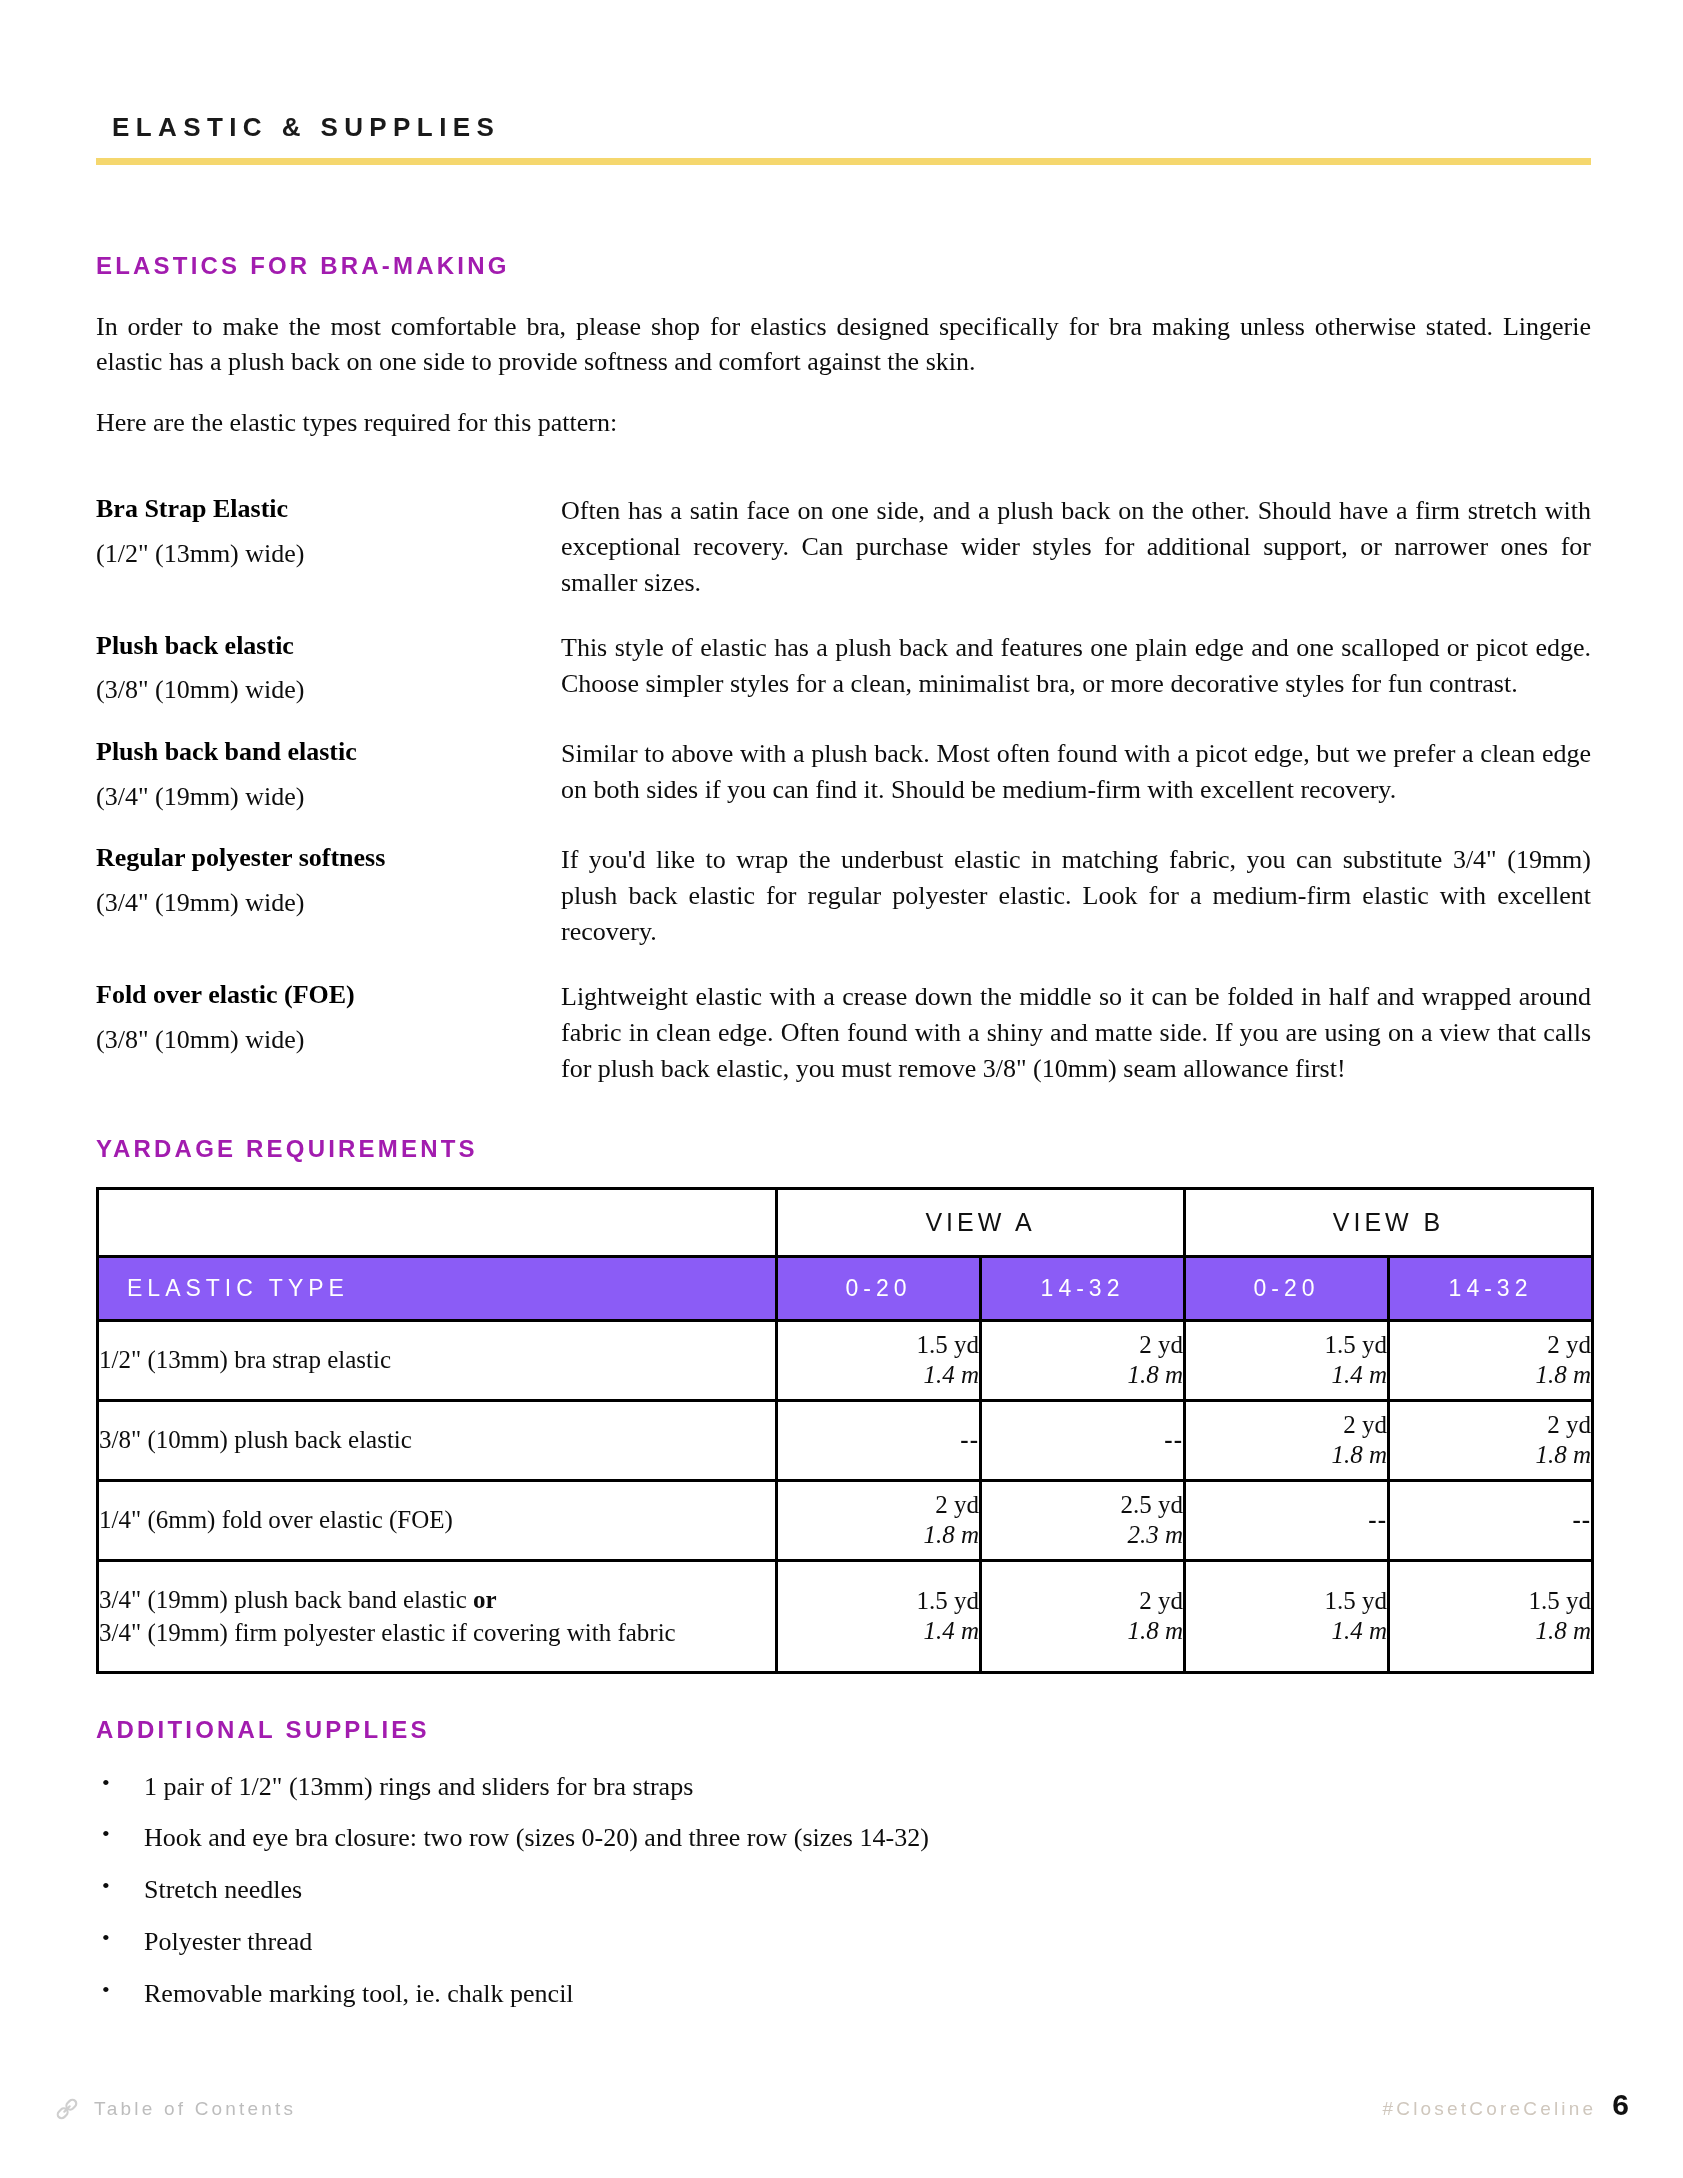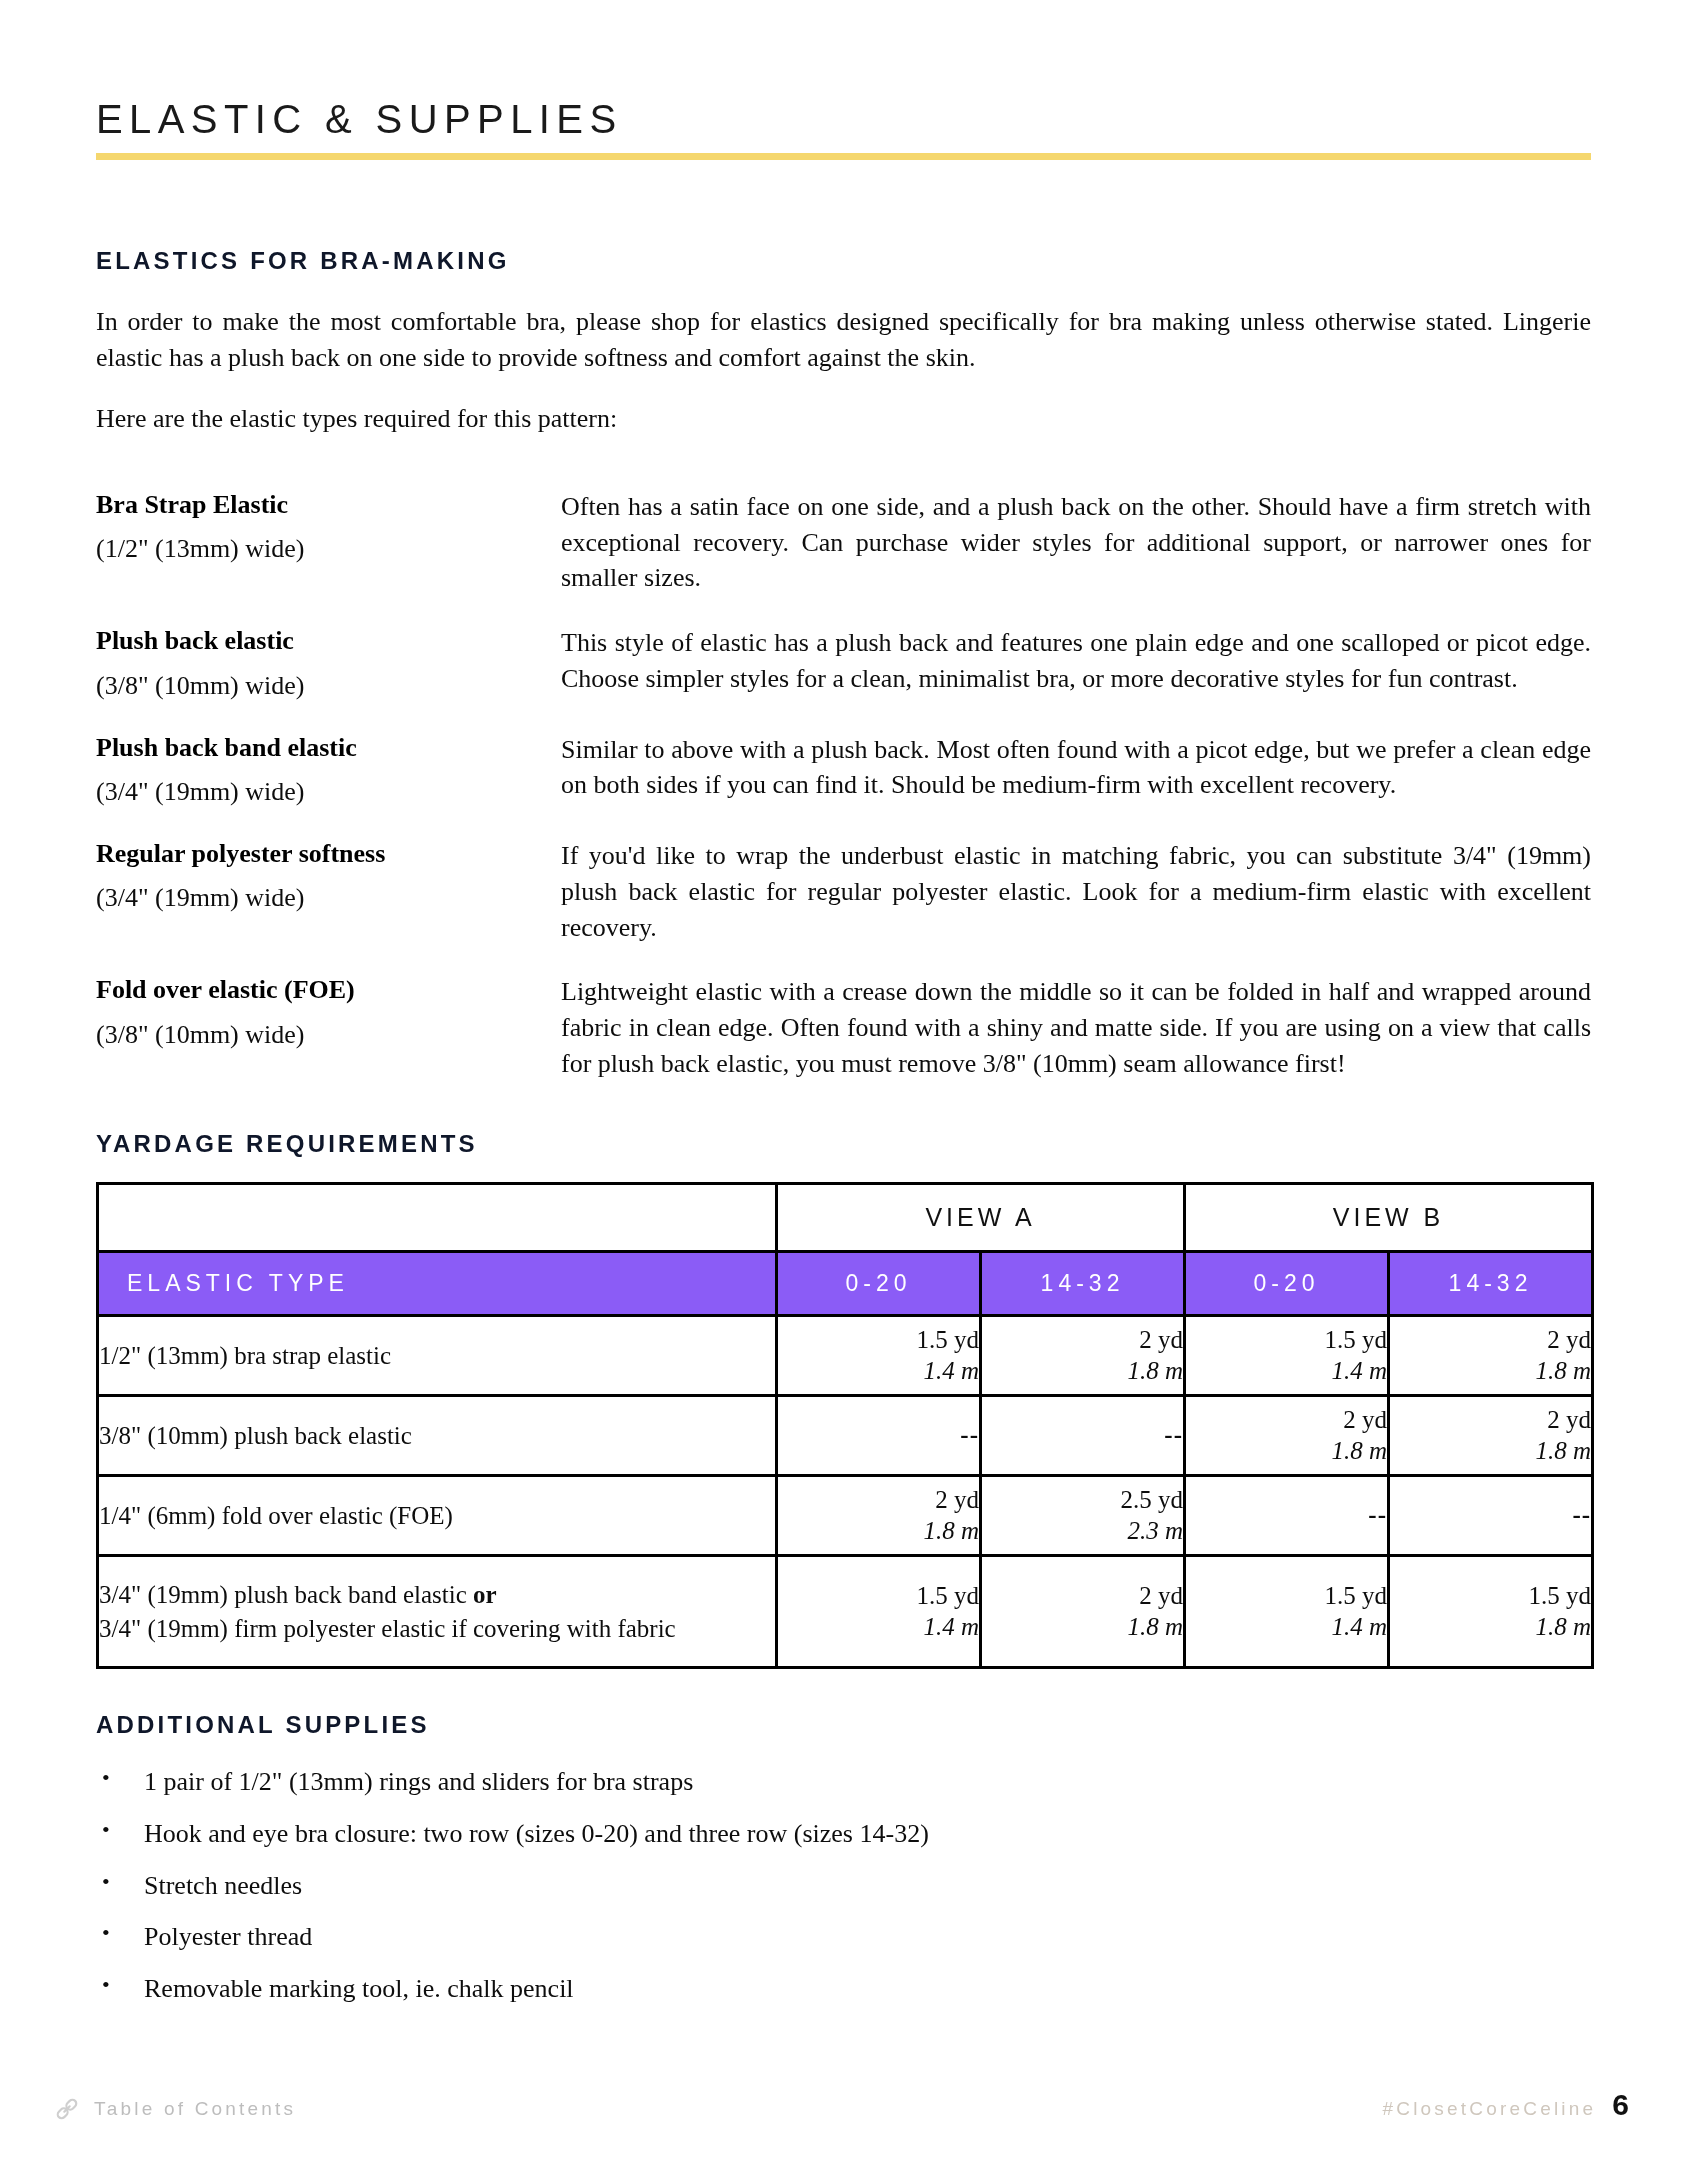--- a/index.html
+++ b/index.html
@@ -21,42 +21,42 @@
   .inner {
     position: absolute;
     left: 96px;
     top: 0;
     width: 1495px;
   }
 
   
   .page-title {
     font-family: "Liberation Sans", sans-serif;
-    font-weight: 400;
-    font-size: 40px;
+    font-weight: 700;
+    font-size: 26px;
     letter-spacing: 6.4px;
     color: #1a1a1a;
-    margin: 0;
+    margin: 16px;
     padding-top: 97px;
     line-height: 1.1;
   }
   .title-rule {
     height: 7px;
     background: #f5d76e;
     margin-top: 12px;
     width: 1495px;
   }
 
   
   .section-heading {
     font-family: "Liberation Sans", sans-serif;
     font-weight: 700;
     font-size: 24px;
     letter-spacing: 3.2px;
-    color: #0f172a;
+    color: #a21caf;
     margin: 0;
   }
   .sh-elastics { margin-top: 87px; }
   .sh-yardage  { margin-top: 48px; }
   .sh-supplies { margin-top: 42px; }
 
   
   .body-para {
     font-size: 26px;
     line-height: 1.38;

